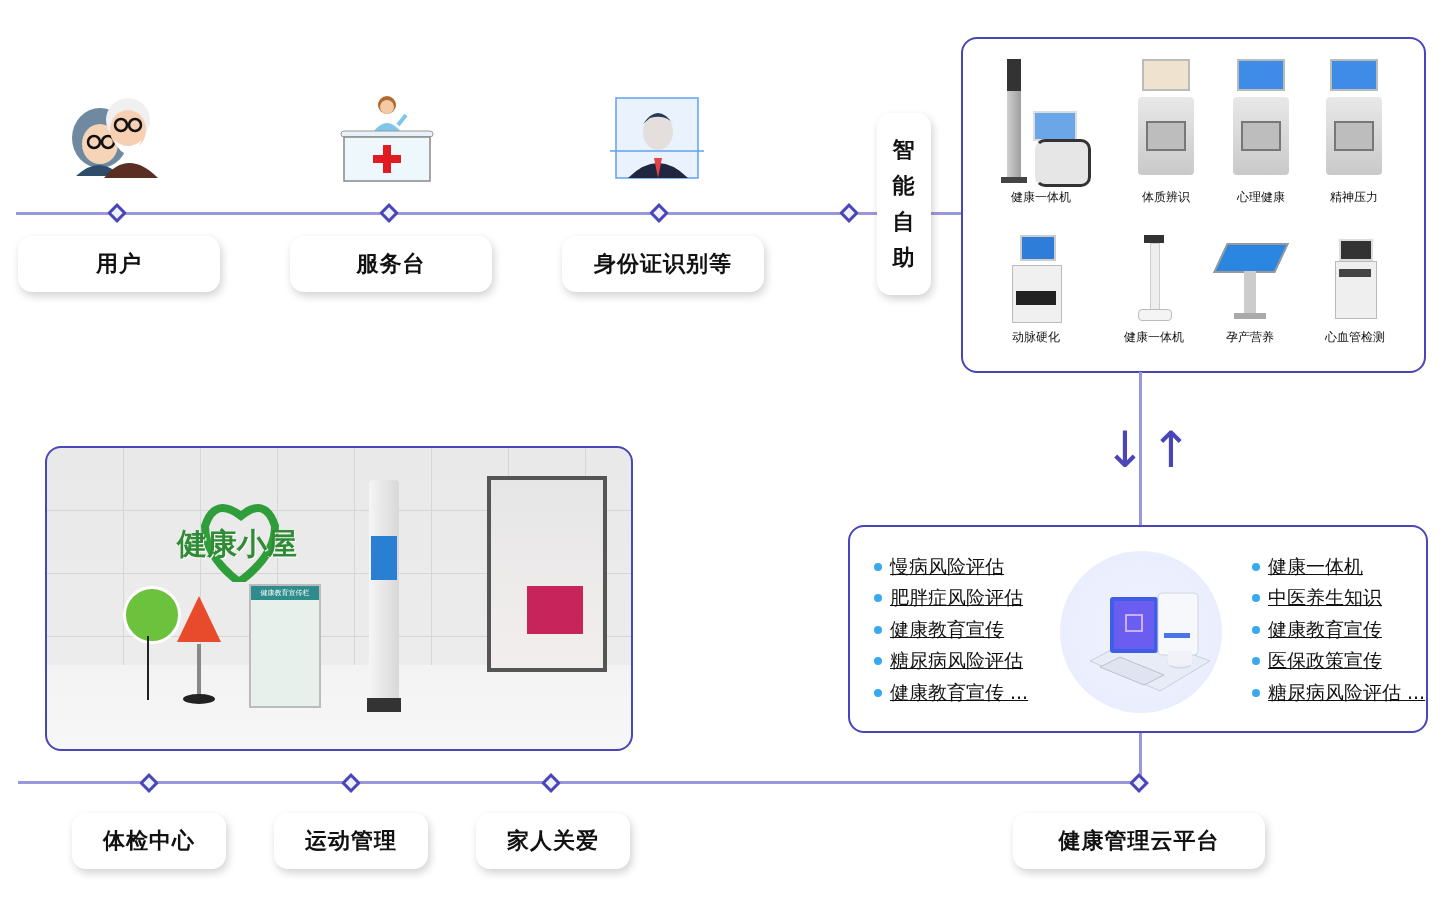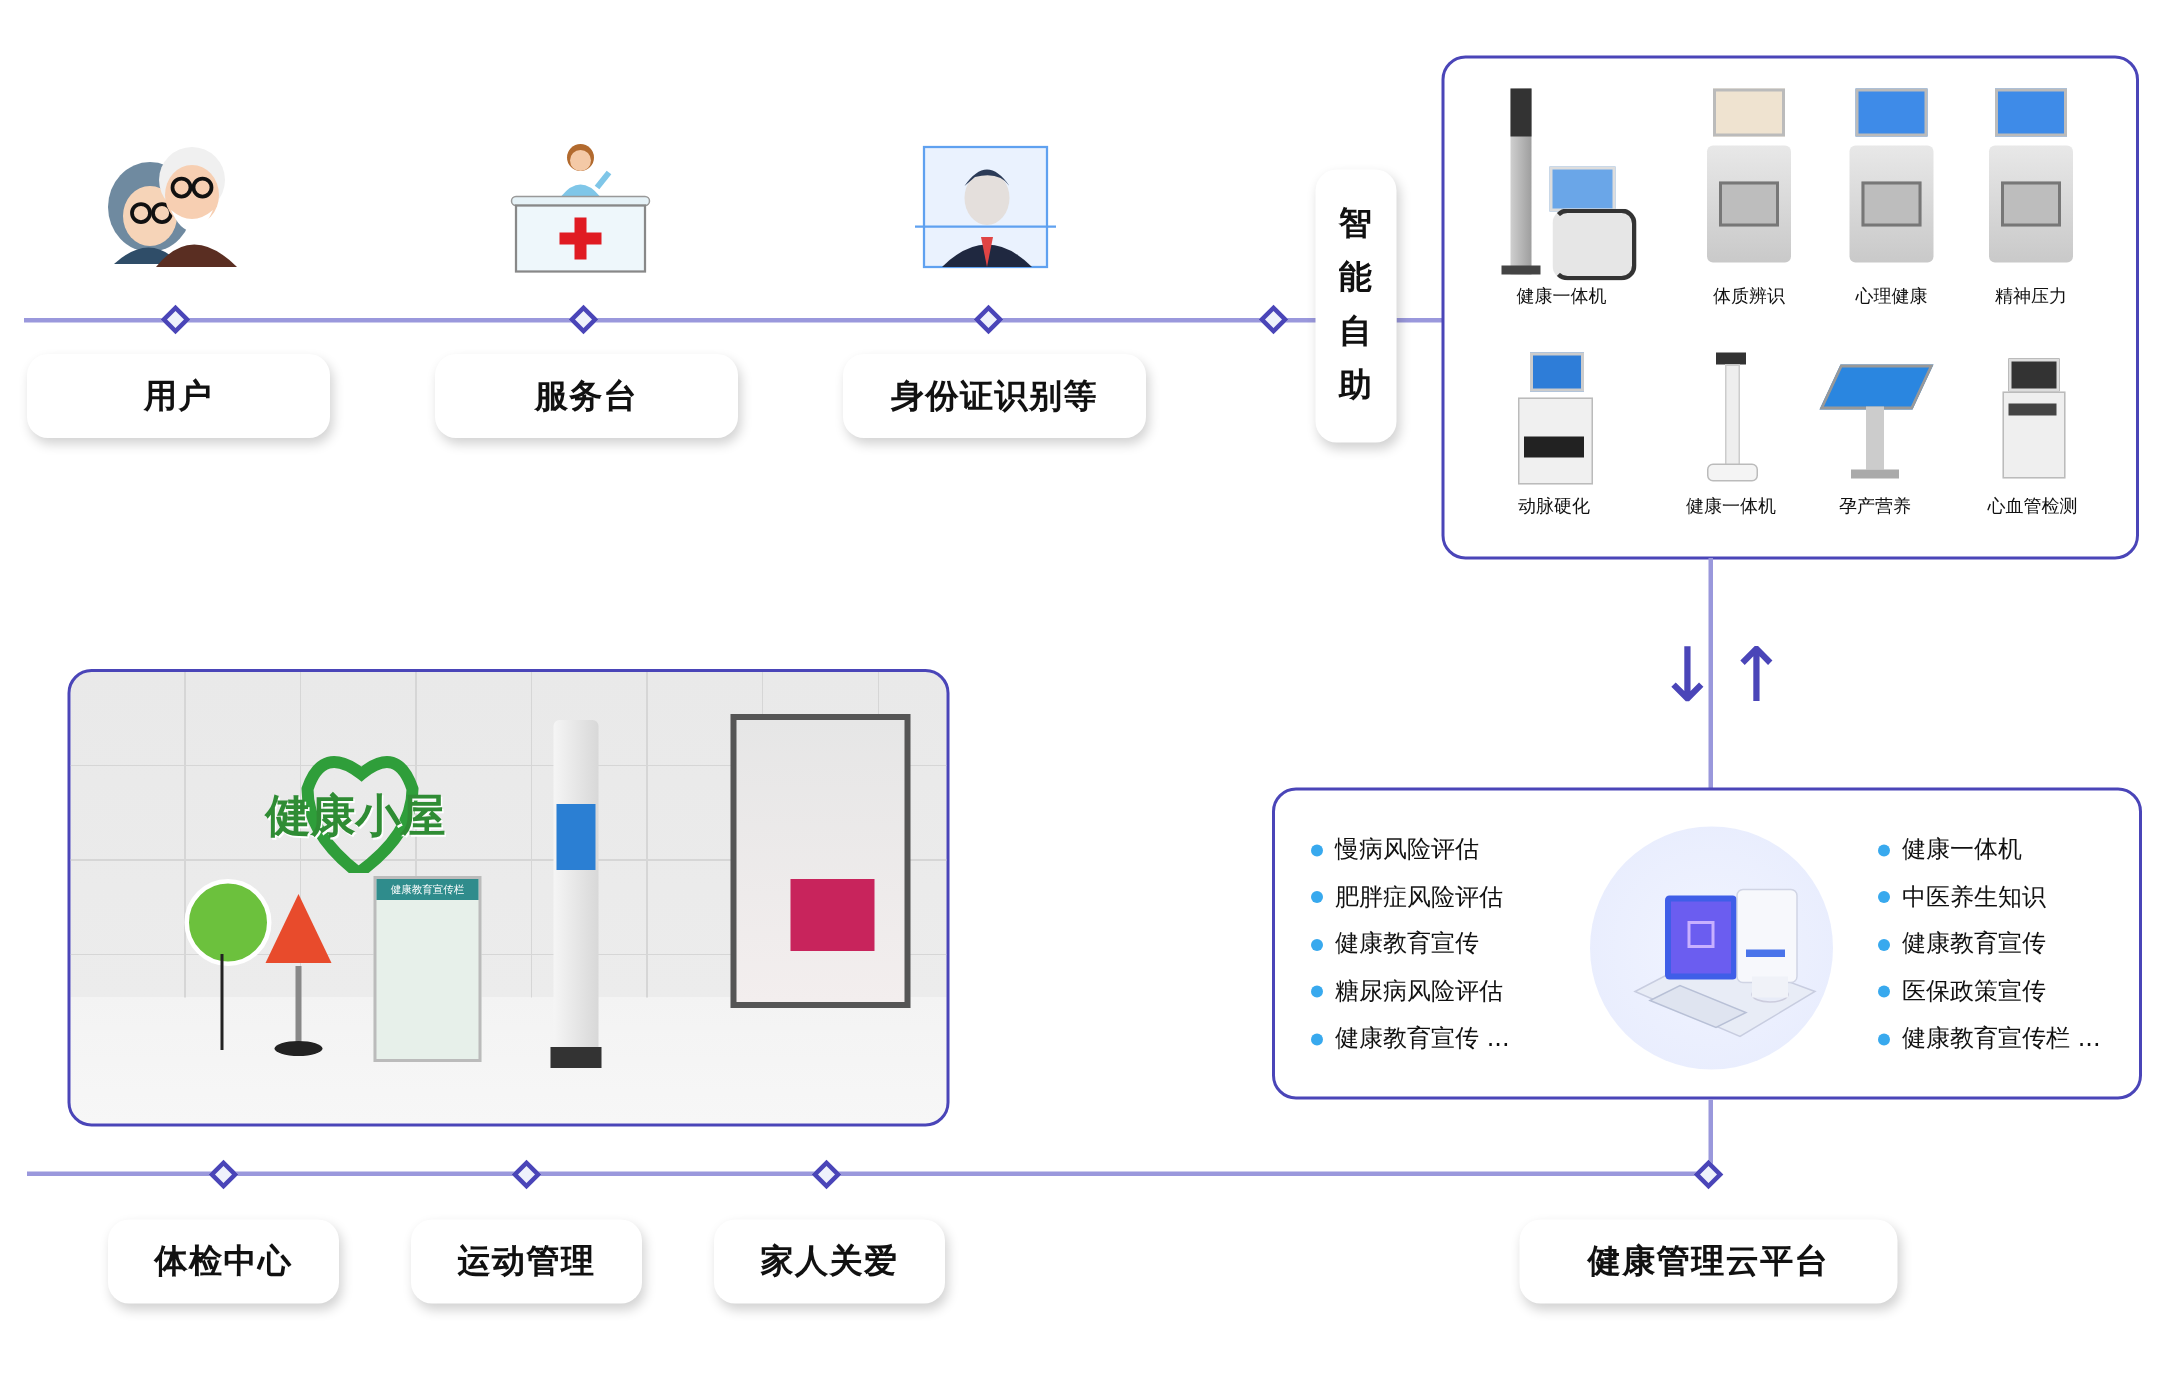--- a/index.html
+++ b/index.html
@@ -11,21 +11,21 @@
   .diamond { position: absolute; width: 14px; height: 14px; background: #eef1fb;
              border: 3px solid #4a45b8; transform: rotate(45deg); box-sizing: border-box; }
   .label-card { position: absolute; background: #fff; border-radius: 14px;
                 box-shadow: 2px 4px 8px rgba(0,0,0,0.18); display: flex;
                 align-items: center; justify-content: center;
                 font-weight: bold; font-size: 22px; color: #111; letter-spacing: 1px; }
   .panel { position: absolute; border: 2px solid #4a45b8; border-radius: 16px; background: #fff; box-sizing: border-box; }
   .device { position: absolute; text-align: center; font-size: 12px; color: #111; }
   .device .pic { margin: 0 auto 6px auto; position: relative; }
   .device .cap { white-space: nowrap; }
-  .bullet-list { position: absolute; list-style: none; margin: 0; padding: 0; font-size: 16px; color: #111; }
+  .bullet-list { position: absolute; list-style: none; margin: 0; padding: 0; font-size: 19px; color: #111; text-decoration: underline; }
   .bullet-list li { height: 31.5px; display: flex; align-items: center; white-space: nowrap; }
   .bullet-list li .dot { width: 8px; height: 8px; border-radius: 50%; background: #38a9ee; margin-right: 8px; flex: none; }
   .arrow { position: absolute; color: #4a45b8; font-size: 50px; line-height: 1; font-weight: normal; }
   
   .cart { width: 60px; height: 120px; }
   .cart .mon { position:absolute; left:6px; top:0; width:48px; height:32px; background:#dfe6ee; border:2px solid #bbb; box-sizing:border-box; }
   .cart .mon.blue { background:#3e8be8; }
   .cart .mon.beige { background:#efe3d0; }
   .cart .body { position:absolute; left:2px; top:38px; width:56px; height:78px; background:linear-gradient(#e8e8e8,#c9c9c9); border-radius:4px; }
   .cart .drawer { position:absolute; left:10px; top:62px; width:40px; height:30px; background:#bdbdbd; border:2px solid #777; box-sizing:border-box; }
@@ -222,21 +222,21 @@
     <li>
         <span class="dot"></span>
         <span>健康教育宣传</span>
       </li>
     <li>
         <span class="dot"></span>
         <span>医保政策宣传</span>
       </li>
     <li>
         <span class="dot"></span>
-        <span>健康教育宣传栏 ...</span>
+        <span>糖尿病风险评估 ...</span>
       </li>
   </ul>
 </div>
 
 <div class="photo">
 
   <div class="abs" style="left:0; top:0; width:100%; height:72%; background:
        repeating-linear-gradient(90deg, transparent 0 76px, #d6d6d6 76px 77px),
        repeating-linear-gradient(180deg, transparent 0 62px, #d6d6d6 62px 63px);"></div>
 

